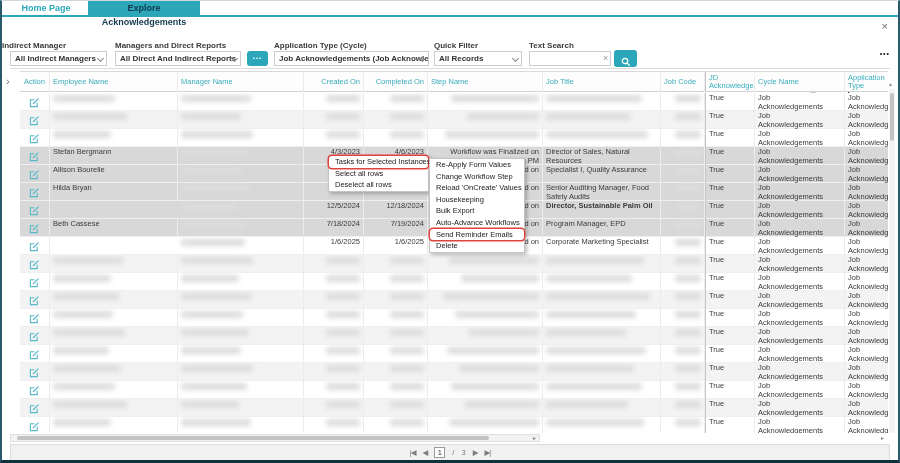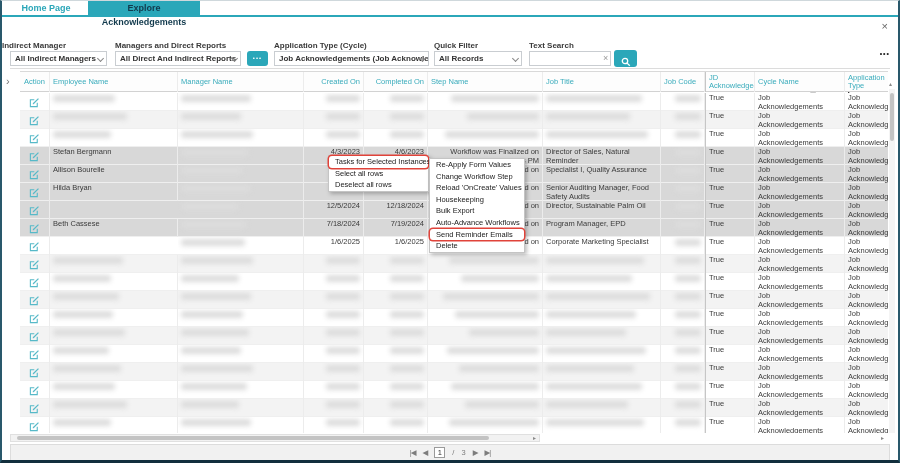--- a/index.html
+++ b/index.html
@@ -203,21 +203,21 @@
           <div class="cell c-action" style="height: 18px;"><svg class="edit-ic" width="11" height="11" viewBox="0 0 12 12">
               <path d="M9 6.2 V10.5 H1.5 V3 H5.8" fill="none" stroke="#56b9c8" stroke-width="1.2"></path>
               <path d="M4.6 7.4 L10.3 1.7" stroke="#56b9c8" stroke-width="1.3" fill="none"></path>
               <path d="M4 8 l1.8 -0.4 -1.4 -1.4 z" fill="#56b9c8"></path>
             </svg></div>
           <div class="cell c-emp" style="height: 18px;">Stefan Bergmann</div>
           <div class="cell c-mgr" style="height: 18px;"><span class="blob" style="width:68px;"></span></div>
           <div class="cell c-created" style="height: 18px;">4/3/2023</div>
           <div class="cell c-compl" style="height: 18px;">4/6/2023</div>
           <div class="cell c-step" style="height: 18px;">Workflow was Finalized on 4/6/2023 7:43:53 PM</div>
-          <div class="cell c-title" style="height: 18px;">Director of Sales, Natural Reminder</div>
+          <div class="cell c-title" style="height: 18px;">Director of Sales, Natural Resources</div>
           <div class="cell c-code" style="height: 18px;"><span class="blob" style="width:26px;"></span></div>
           <div class="cell c-jd" style="height: 18px;">True</div>
           <div class="cell c-cycle" style="height: 18px;">
             <div class="cyc-inner">Job Acknowledgements</div>
           </div>
           <div class="cell c-app" style="height: 18px;">Job Acknowledgements</div>
         </div>
         <div class="row selected" style="top: 93px;">
           <div class="cell c-action" style="height: 18px;"><svg class="edit-ic" width="11" height="11" viewBox="0 0 12 12">
               <path d="M9 6.2 V10.5 H1.5 V3 H5.8" fill="none" stroke="#56b9c8" stroke-width="1.2"></path>
@@ -259,21 +259,21 @@
         <div class="row selected" style="top: 129px;">
           <div class="cell c-action" style="height: 18px;"><svg class="edit-ic" width="11" height="11" viewBox="0 0 12 12">
               <path d="M9 6.2 V10.5 H1.5 V3 H5.8" fill="none" stroke="#56b9c8" stroke-width="1.2"></path>
               <path d="M4.6 7.4 L10.3 1.7" stroke="#56b9c8" stroke-width="1.3" fill="none"></path>
               <path d="M4 8 l1.8 -0.4 -1.4 -1.4 z" fill="#56b9c8"></path>
             </svg></div>
           <div class="cell c-mgr" style="height: 18px;"><span class="blob" style="width:58px;"></span></div>
           <div class="cell c-created" style="height: 18px;">12/5/2024</div>
           <div class="cell c-compl" style="height: 18px;">12/18/2024</div>
           <div class="cell c-step" style="height: 18px;">Workflow was Finalized on</div>
-          <div class="cell c-title" style="height: 18px;">Director, Sustainable Palm Oil</div>
+          <div class="cell c-title" style="height: 18px; font-weight: bold;">Director, Sustainable Palm Oil</div>
           <div class="cell c-code" style="height: 18px;"><span class="blob" style="width:26px;"></span></div>
           <div class="cell c-jd" style="height: 18px;">True</div>
           <div class="cell c-cycle" style="height: 18px;">
             <div class="cyc-inner">Job Acknowledgements</div>
           </div>
           <div class="cell c-app" style="height: 18px;">Job Acknowledgements</div>
         </div>
         <div class="row selected" style="top: 147px;">
           <div class="cell c-action" style="height: 18px;"><svg class="edit-ic" width="11" height="11" viewBox="0 0 12 12">
               <path d="M9 6.2 V10.5 H1.5 V3 H5.8" fill="none" stroke="#56b9c8" stroke-width="1.2"></path>

